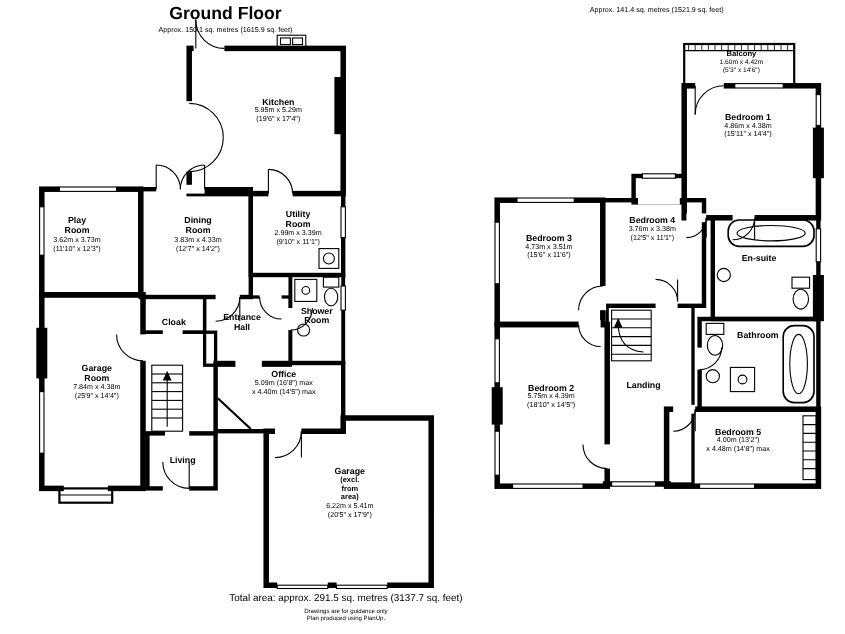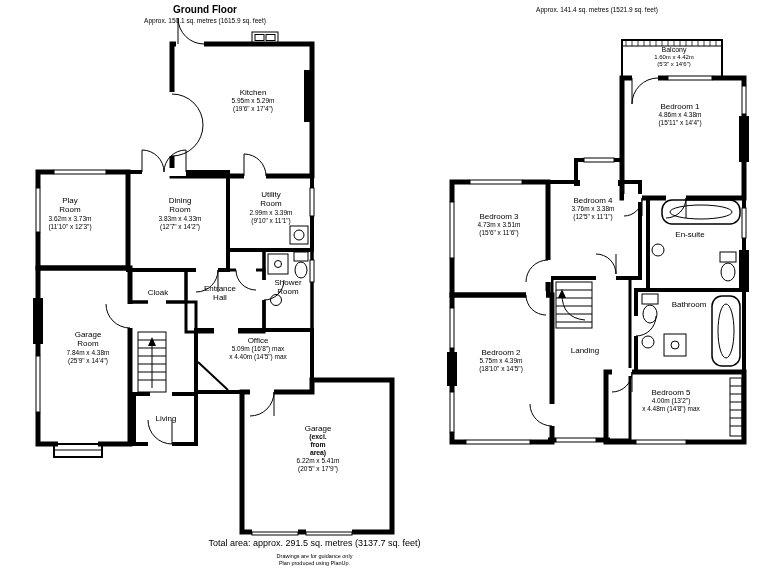--- a/index.html
+++ b/index.html
@@ -1,23 +1,23 @@
 <!DOCTYPE html>
 <html><head>
 <meta charset="utf-8">
 <style>
   * { margin:0; padding:0; box-sizing:border-box; }
   html,body { width:768px; height:576px; background:#fff; overflow:hidden; }
   body { font-family:"Liberation Sans", sans-serif; position:relative; color:#000; }
   svg.plan { position:absolute; left:0; top:0; }
   .floor-title { position:absolute; transform:translateX(-50%); text-align:center; }
-  .floor-title .t { font-size:10px; font-weight:bold; }
+  .floor-title .t { font-size:16px; font-weight:bold; }
   .floor-title .s { font-size:6.5px; margin-top:2px; }
   .room-label { position:absolute; transform:translateX(-50%); text-align:center; line-height:1.18; }
-  .room-name  { font-size:8px; font-weight:normal; white-space:pre-line; }
+  .room-name  { font-size:8px; font-weight:bold; white-space:pre-line; }
   .room-note  { font-size:6.8px; font-weight:bold; white-space:pre-line; }
   .room-dims  { font-size:6.5px; white-space:nowrap; }
   .room-label.small .room-name { font-size:7px; }
   .room-label.small .room-dims { font-size:6px; }
   .footer { position:absolute; left:0; width:629px; text-align:center; font-size:9px; }
   .footer.small { font-size:5.5px; line-height:1.35; }
 </style>
 </head>
 <body>
 

